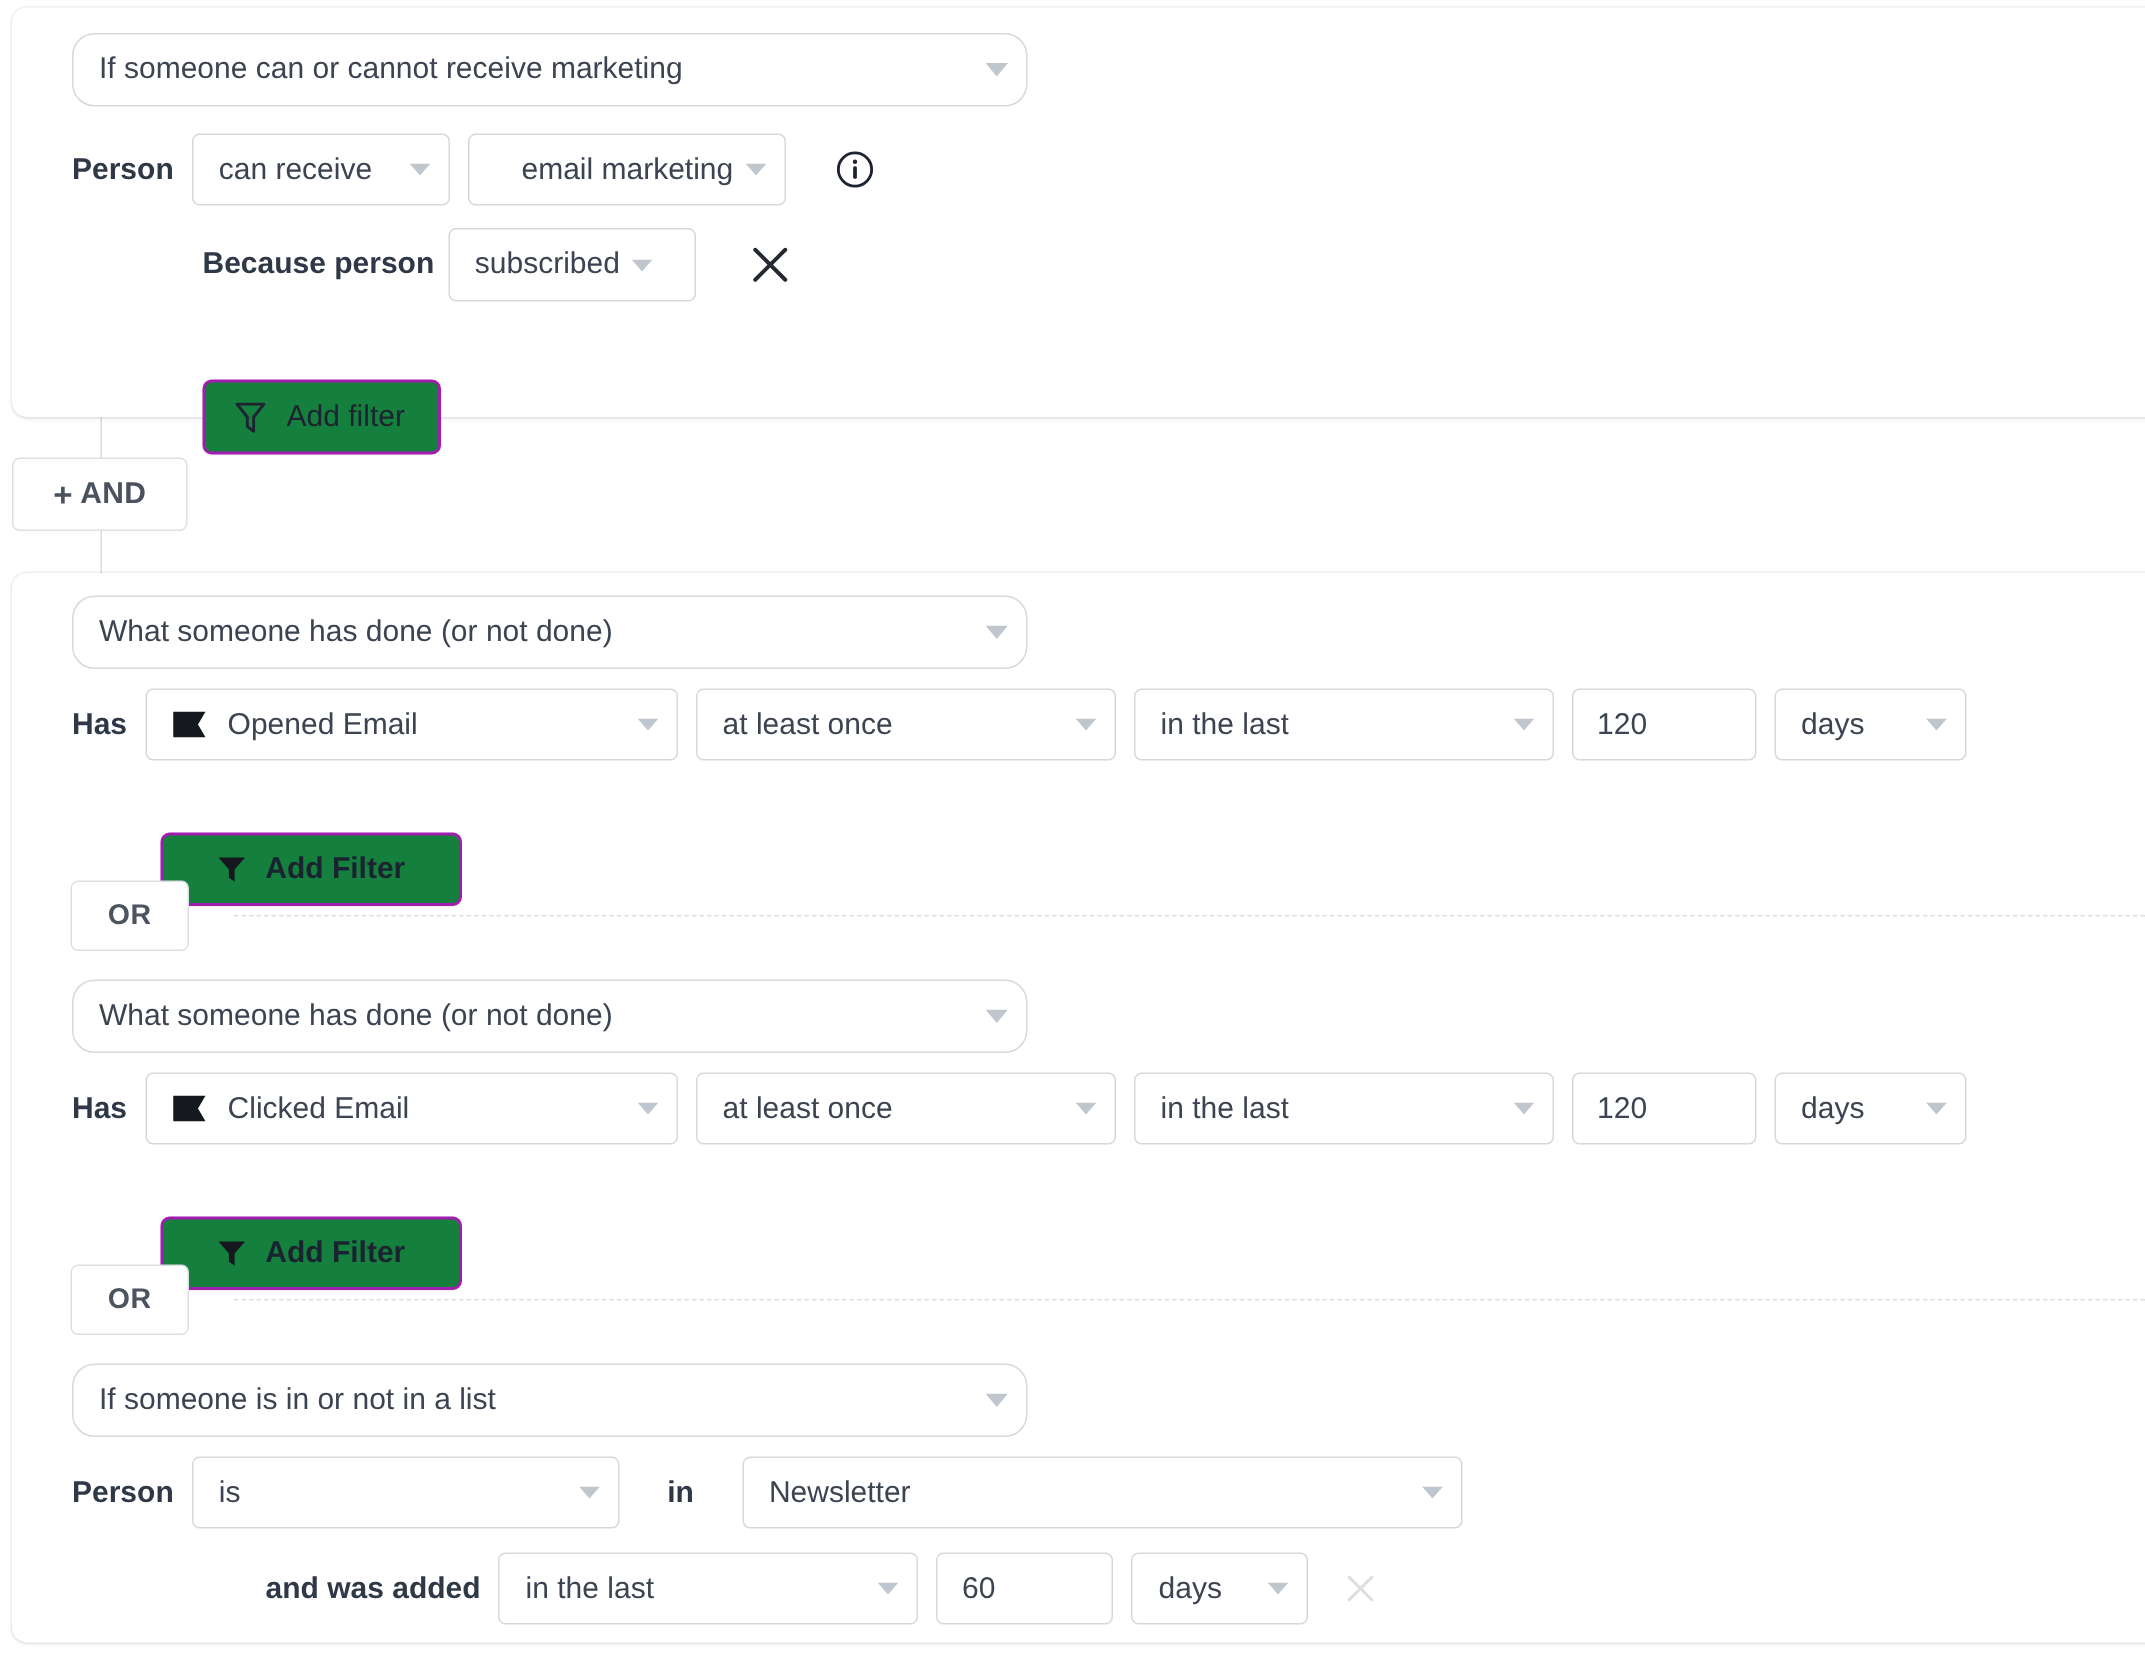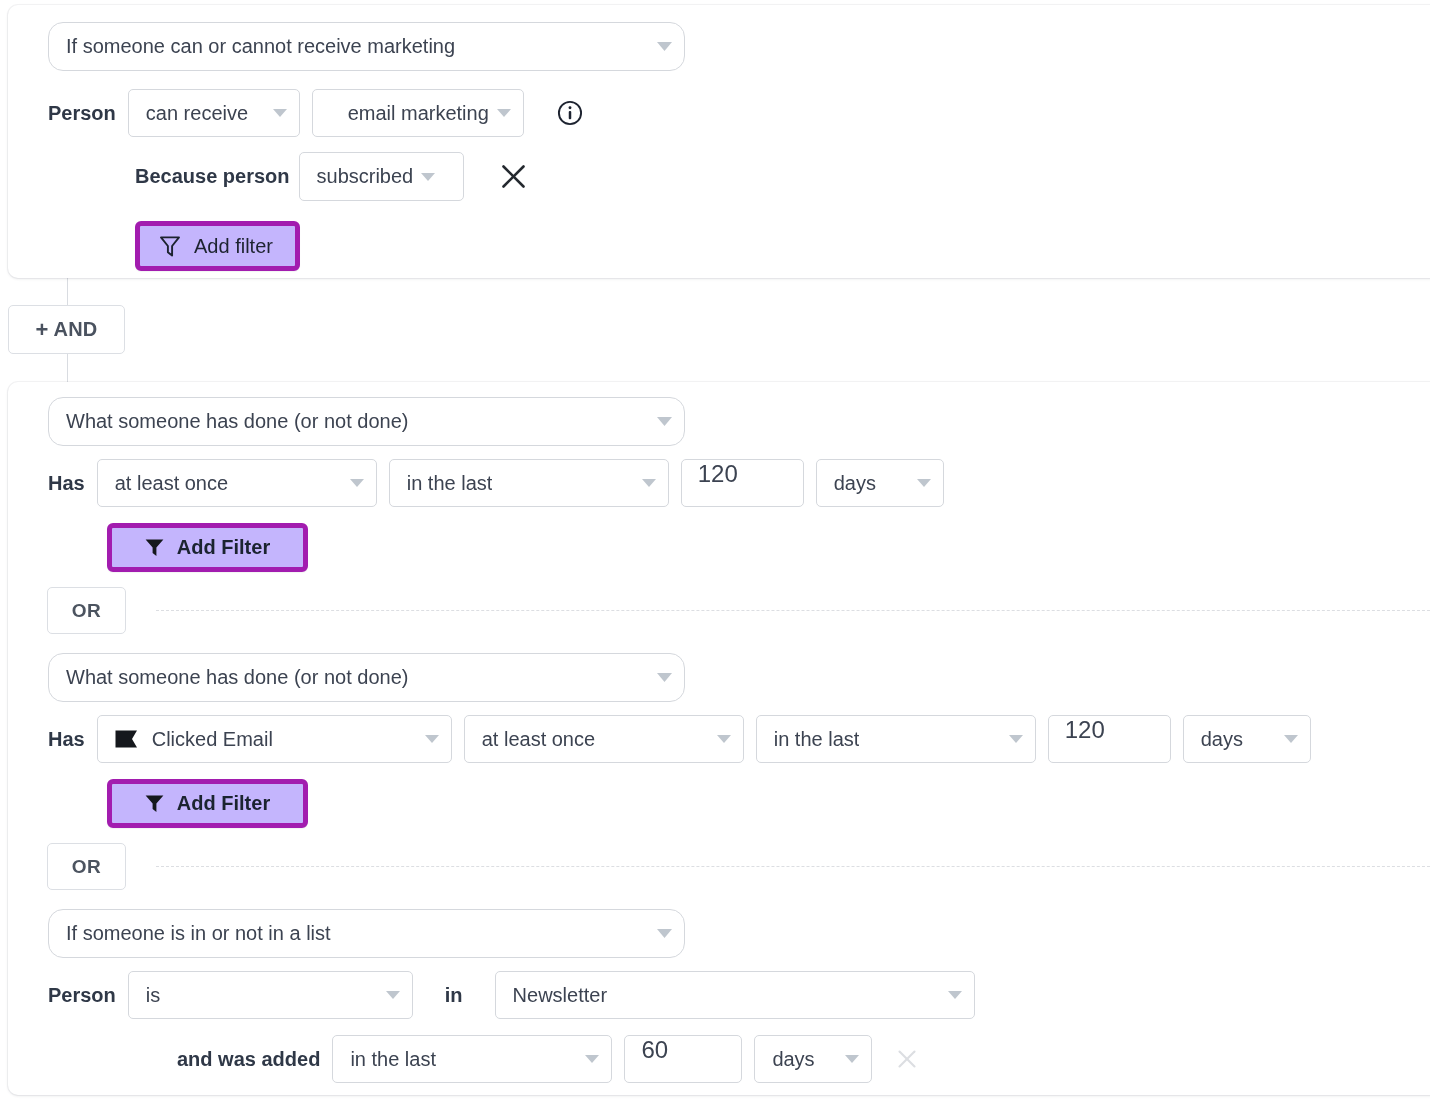--- a/index.html
+++ b/index.html
@@ -113,41 +113,43 @@
   .caret svg { display: block; }
 
   
   .numbox {
     box-sizing: border-box;
     height: 48px;
     background: #ffffff;
     border: 1px solid #d5d8dd;
     border-radius: 5px;
     display: flex;
+    align-items: center;
     padding: 0 16px;
-    font-size: 24px;
+    font-size: 20px;
     color: #3c4351;
     cursor: text;
   }
 
   
   .btn {
     box-sizing: border-box;
     height: 48px;
-    background: #c4b5fd;
-    border: 5px solid #a21caf;
+    background: #15803d;
+    border: 2px solid #a21caf;
     border-radius: 6px;
     display: inline-flex;
     align-items: center;
     justify-content: center;
     gap: 13px;
     padding: 0 20px;
     font-size: 20px;
     cursor: pointer;
     box-shadow: 0 1px 1px rgba(23,32,48,.05);
+    margin-top: 32px;
   }
   .btn.addfilter-top { font-weight: normal; color: #1d2330; }
   .btn.addfilter-sub { font-weight: bold; color: #1b2330; }
 
   .or-chip {
     box-sizing: border-box;
     width: 79px;
     height: 47px;
     background: #ffffff;
     border: 1px solid #dcdfe4;
@@ -264,20 +266,33 @@
         <span class="caret">
           <svg width="15" height="9" viewBox="0 0 15 9">
               <polygon points="0,0 15,0 7.5,9" fill="#bfc6ce"></polygon>
             </svg>
         </span>
       </div>
     </div>
 
     <div class="row" style="left:40px; top:77px; gap:12px;">
       <span class="label">Has</span>
+      <div class="sel" style="width:355px;">
+        <span class="flag-icon">
+          <svg width="23" height="20" viewBox="0 0 23 20">
+            <path d="M0.5 1.5 H22 L17 10 L22 18.5 H0.5 Z" fill="#15181d"></path>
+          </svg>
+        </span>
+        <span class="txt">Opened Email</span>
+        <span class="caret">
+          <svg width="14" height="8" viewBox="0 0 14 8">
+              <polygon points="0,0 14,0 7,8" fill="#bfc6ce"></polygon>
+            </svg>
+        </span>
+      </div>
       <div class="sel" style="width:280px;">
         <span class="txt">at least once</span>
         <span class="caret">
           <svg width="14" height="8" viewBox="0 0 14 8">
               <polygon points="0,0 14,0 7,8" fill="#bfc6ce"></polygon>
             </svg>
         </span>
       </div>
       <div class="sel" style="width:280px;">
         <span class="txt">in the last</span>

